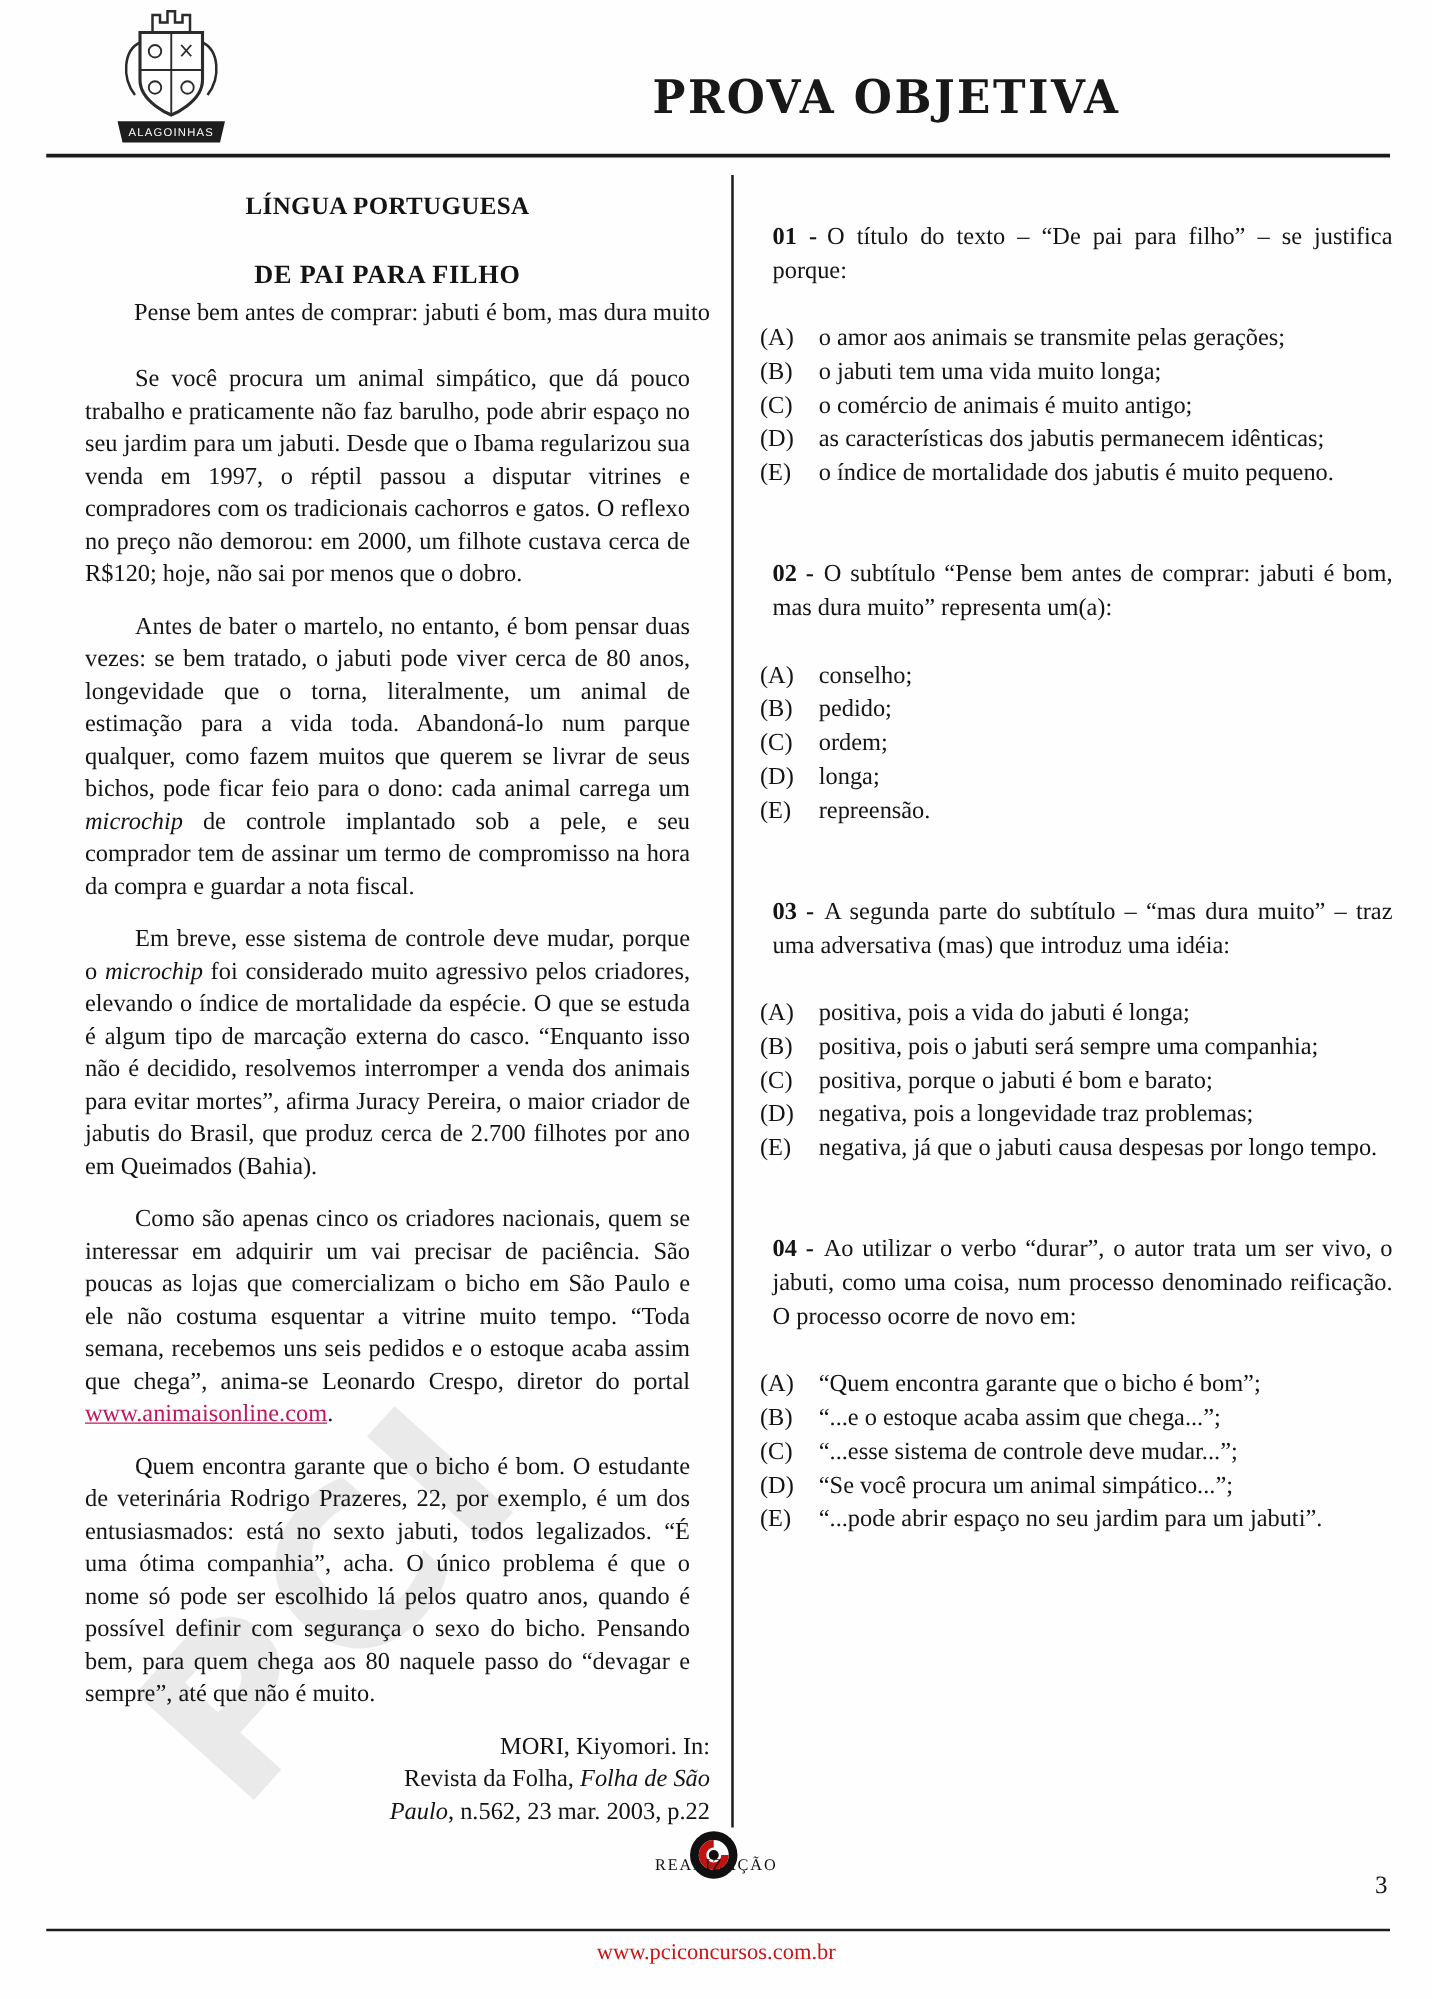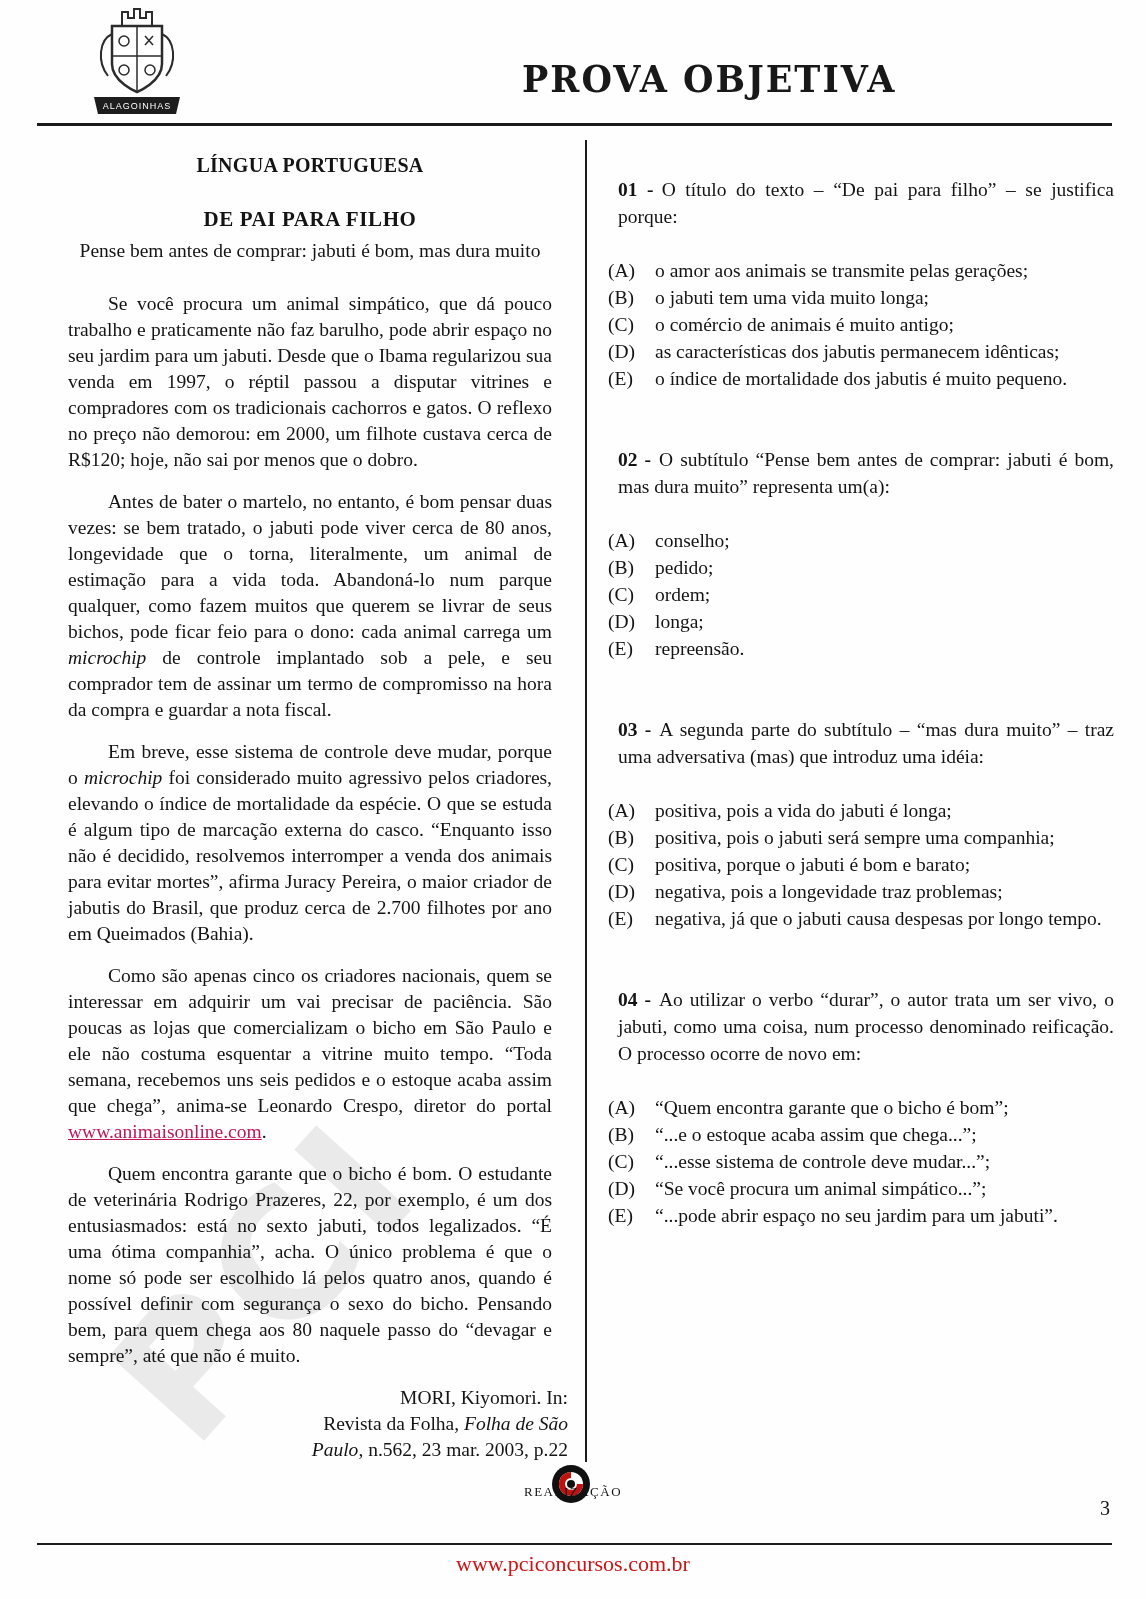--- a/index.html
+++ b/index.html
@@ -24,41 +24,41 @@
     letter-spacing:2px; color:#181818; transform:scaleY(1.06);
   }
   .header-rule { position:absolute; left:37px; top:123px; width:1075px; height:3px; background:#1c1c1c; }
   
   .col-left {
     position:absolute; left:52px; top:140px; width:516px;
     font-size:19.5px; line-height:26px; text-align:justify;
   }
   .section-title { text-align:center; font-weight:bold; font-size:20px; margin:12px 0 0 0; letter-spacing:0.3px; }
   .text-title { text-align:center; font-weight:bold; font-size:21px; margin:28px 0 6px 0; letter-spacing:0.6px; }
-  .subtitle { text-align:center; margin:0 0 27px 0; }
+  .subtitle { text-align:right; margin:0 0 27px 0; }
   .par { margin:16px; text-indent:40px; }
   .doc-link { color:#be185d; text-decoration:underline; cursor:pointer; }
   .cit { margin:2px 0 0 auto; width:312px; text-align:right; line-height:26px; }
   .divider { position:absolute; left:585px; top:140px; width:2px; height:1322px; background:#1c1c1c; }
   .col-right {
     position:absolute; left:608px; top:140px; width:506px; padding-top:36px;
     font-size:19.5px; line-height:27px;
   }
   .question { margin:0 0 54px 0; }
   .stem { text-align:justify; margin:0 0 27px 10px; }
   .qnum { font-weight:bold; margin-right:8px; }
   .option { display:flex; }
   .opt-letter { flex:0 0 47px; }
   .opt-text { flex:1; }
   
   .pci-logo { position:absolute; left:550px; top:1463px; }
   .realizacao { position:absolute; left:0; top:1484px; width:1146px; text-align:center; font-size:13px; letter-spacing:1.5px; }
   .pagenum { position:absolute; right:36px; top:1497px; font-size:20px; }
   .footer-rule { position:absolute; left:37px; top:1543px; width:1075px; height:2px; background:#1c1c1c; }
-  .site-url { position:absolute; left:0; top:1551px; width:1146px; text-align:center; font-size:22px; color:#cc1414; cursor:pointer; }
+  .site-url { position:absolute; left:0; top:1551px; width:1146px; text-align:center; font-size:18px; color:#cc1414; cursor:pointer; }
 </style>
 </head>
 <body>
 
 <div class="page">
 
   <div class="watermark">PCI</div>
 
   <div class="logo">
     <svg width="106" height="118" viewBox="0 0 106 118">

